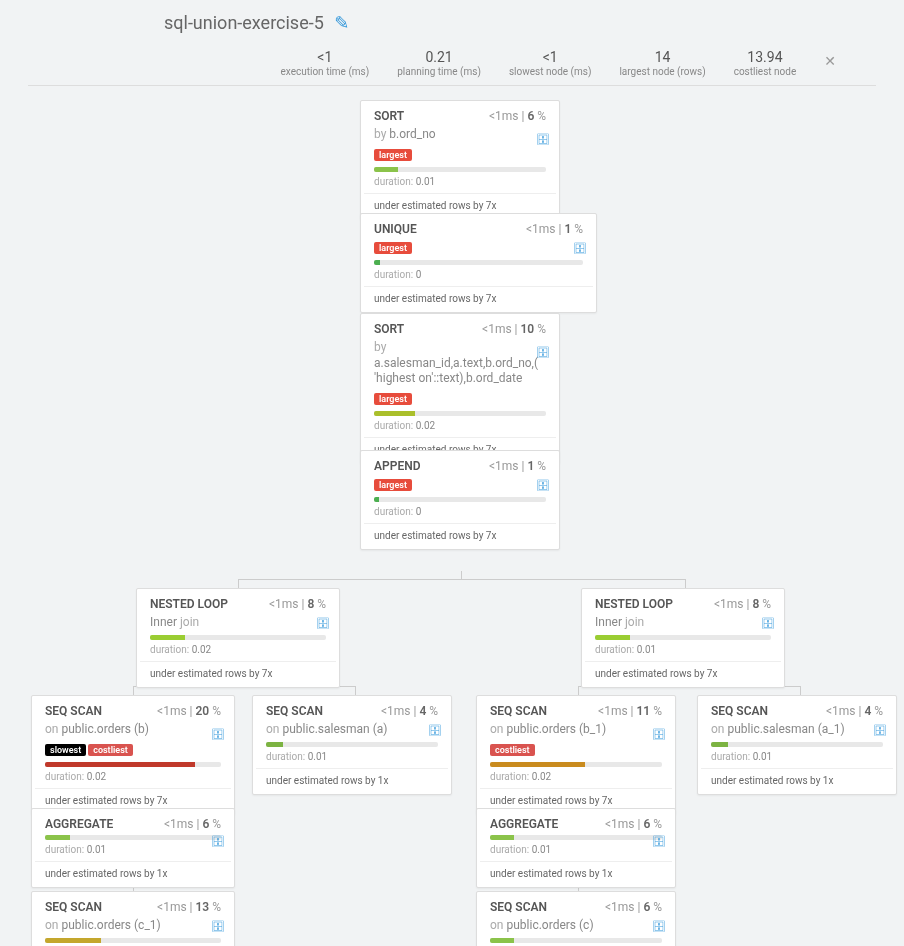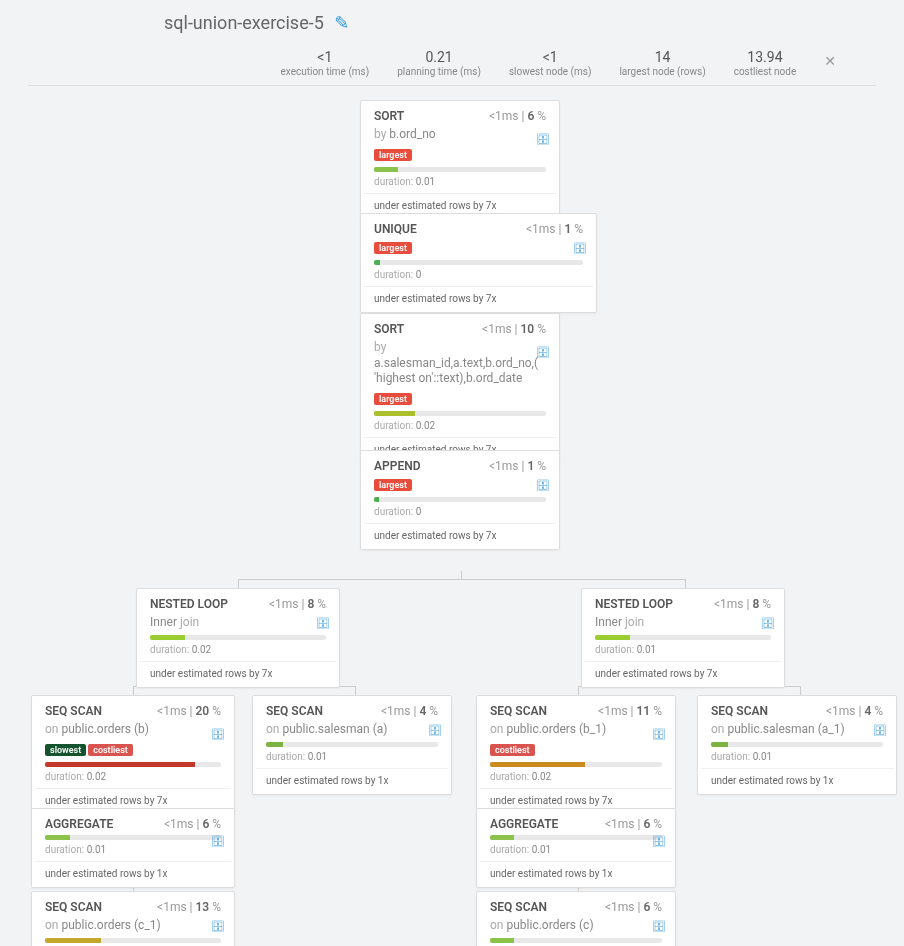--- a/index.html
+++ b/index.html
@@ -15,21 +15,21 @@
 .node{position:absolute;background:#fff;border:1px solid #ddd;border-radius:2px;padding:8px 13px;box-shadow:0 1px 2px rgba(0,0,0,.05)}
 .node-head{display:flex;justify-content:space-between;align-items:center;margin-bottom:4px}
 .node-title{font-size:12px;font-weight:600;color:#555}
 .node-meta{font-size:12px;color:#999}
 .node-meta b{color:#666;font-weight:600}
 .sub{font-size:12px;color:#888;margin-bottom:4px;line-height:1.3}
 .sub .k{color:#aaa}
 .badges{margin-bottom:6px}
 .badge{display:inline-block;font-size:9px;color:#fff;padding:1px 5px;border-radius:2px;margin-right:2px;font-weight:600}
 .b-largest{background:#e74c3c}
-.b-slowest{background:#14532d}
+.b-slowest{background:#000000}
 .b-costliest{background:#d9534f}
 .bar-track{height:5px;background:#e8e8e8;border-radius:2px;margin-bottom:4px;overflow:hidden}
 .bar-fill{height:100%}
 .dur{font-size:10px;color:#888;margin-bottom:6px}
 .dur .k{color:#aaa}
 .sep{border-top:1px solid #eee;margin:4px -10px 6px -10px}
 .est{font-size:10px;color:#666}
 .est b{font-weight:400}
 .db-icon{position:absolute;right:9px;color:#3498db;font-size:11px}
 .db1{top:32px}

